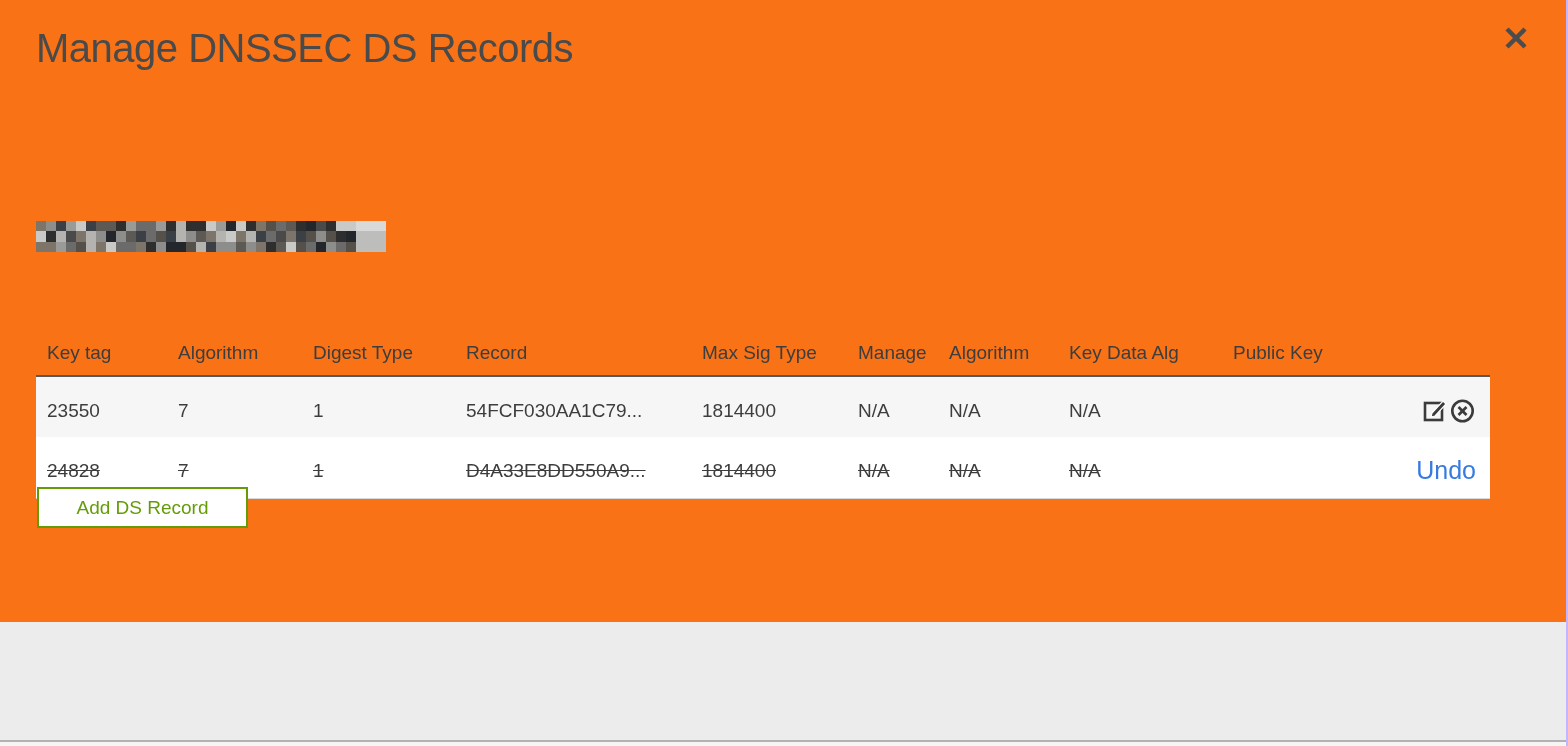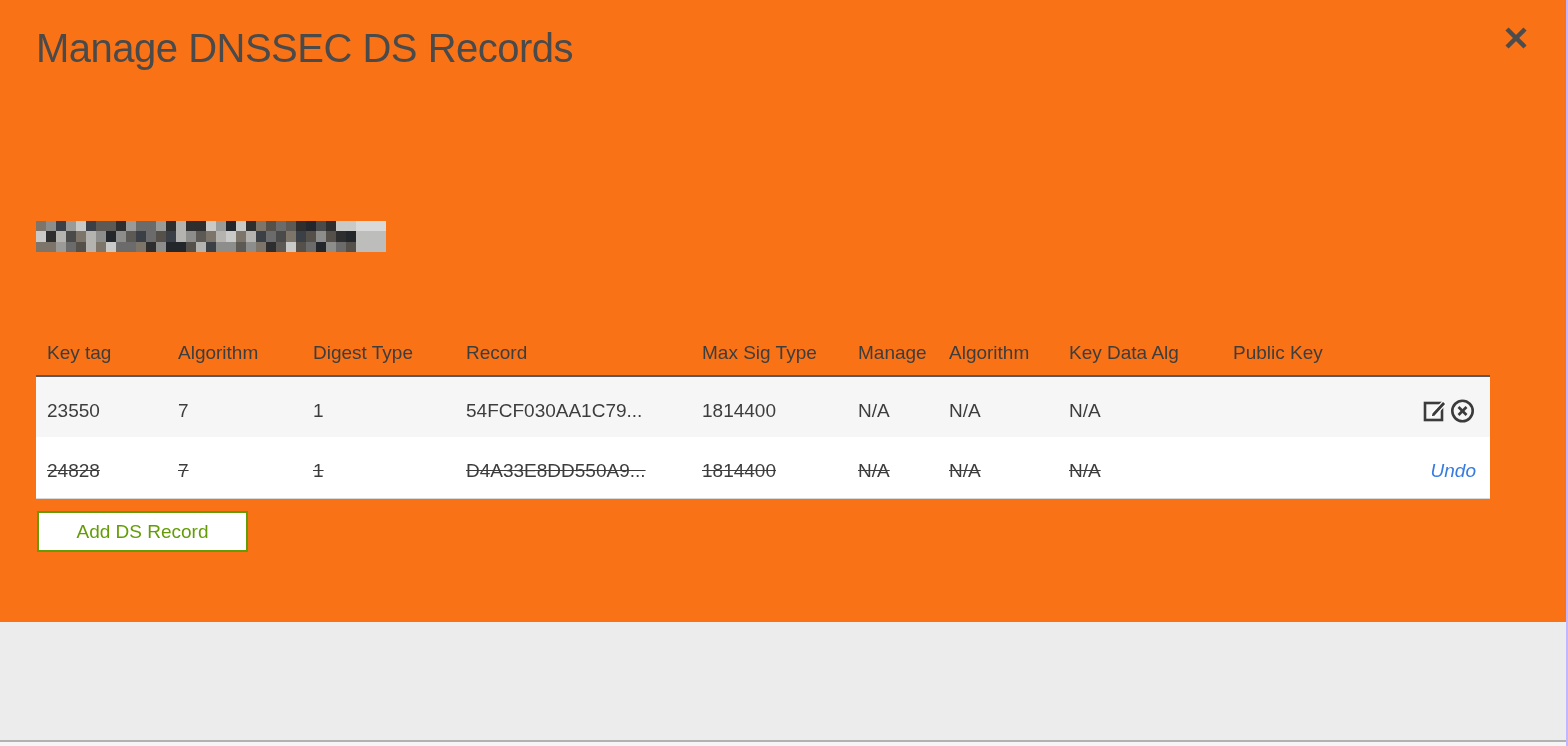--- a/index.html
+++ b/index.html
@@ -93,30 +93,29 @@
     display: inline-block;
     vertical-align: middle;
     background: none;
     border: none;
     padding: 0;
     cursor: pointer;
     line-height: 0;
   }
   .undo-link {
     color: var(--link_blue, #377be0);
-    font-size: 19px;
+    font-size: 25px;
     text-decoration: none;
     cursor: pointer;
-    font-style: italic;
   }
 
   .add-ds-btn {
     position: absolute;
     left: 37px;
-    top: 511px;
+    top: 487px;
     width: 211px;
     height: 41px;
     background: #ffffff;
     border: 2px solid var(--outline_green, #649c08);
     color: var(--outline_green, #649c08);
     font-size: 19px;
     font-family: inherit;
     cursor: pointer;
   }
 

